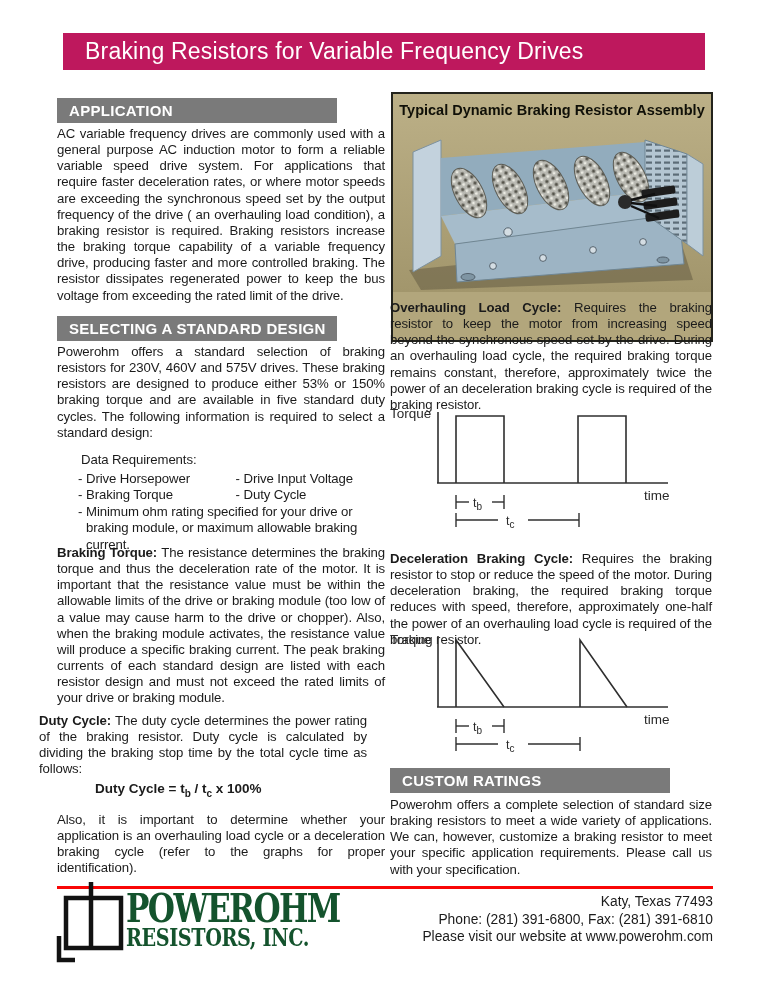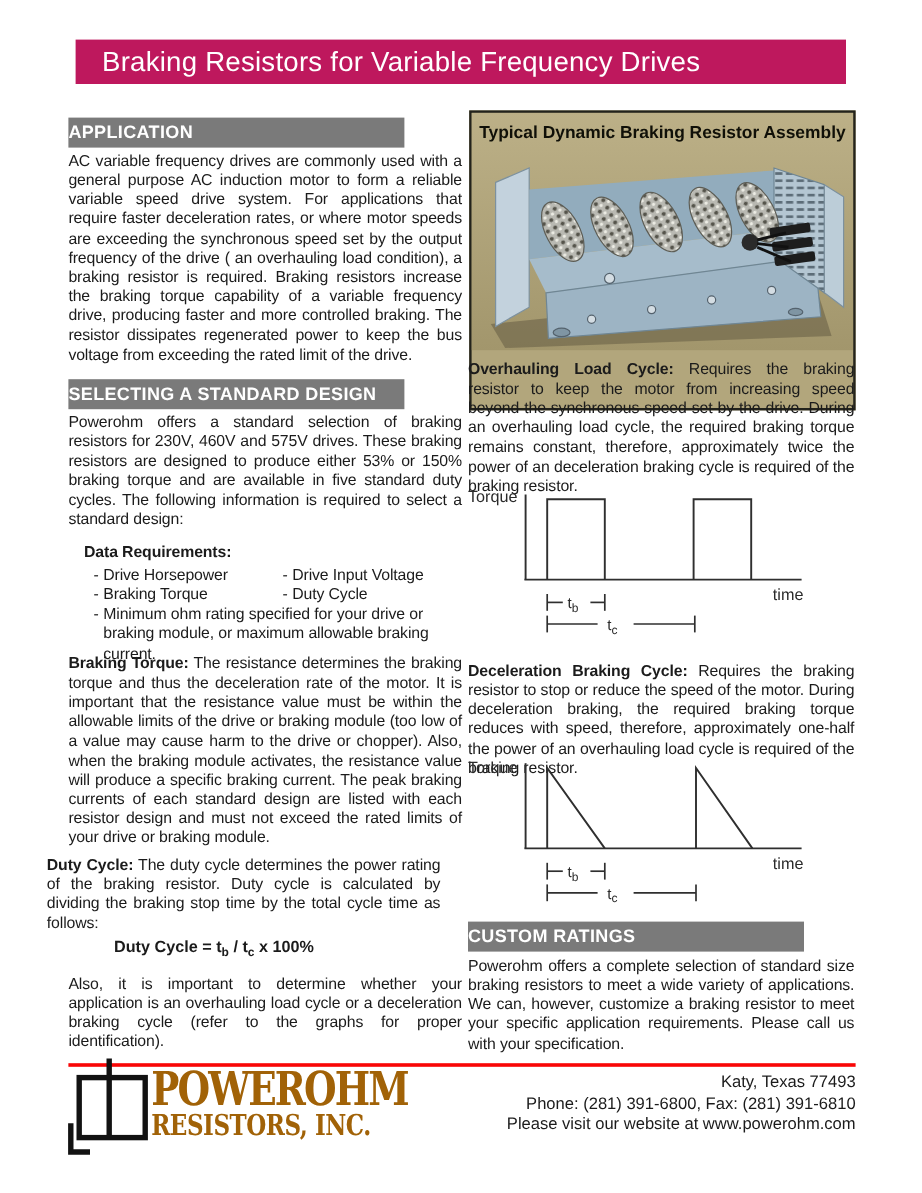--- a/index.html
+++ b/index.html
@@ -9,54 +9,54 @@
   }
   
   .title-bar{
     position:absolute;left:63px;top:33px;width:642px;height:37px;
     background:#be185d;color:#ffffff;font-size:23px;line-height:37px;
     padding-left:22px;box-sizing:border-box;letter-spacing:0.2px;
   }
   
   .sec-header{
     position:absolute;height:25px;width:280px;background:#7a7a7a;color:#ffffff;
-    font-weight:bold;font-size:15px;line-height:25px;
+    font-weight:bold;font-size:15px;line-height:25px;padding-left:12px;
     box-sizing:border-box;letter-spacing:0.3px;
   }
   
   .para{
     position:absolute;width:328px;font-size:13.2px;line-height:16.15px;
     text-align:justify;letter-spacing:-0.1px;color:#1b1b1b;
   }
   .para-r{width:322px;}
   .lead{font-weight:bold;}
   
   .datareq{position:absolute;left:70px;top:452px;width:315px;font-size:13.2px;line-height:16.5px;letter-spacing:-0.1px;}
-  .datareq-heading{font-weight:bold;margin-bottom:2px;}
+  .datareq-heading{font-weight:normal;margin-bottom:2px;margin-left:11px;}
   .dr-row{display:flex;}
   .dr-cell{display:flex;width:158px;}
   .dr-cell.wide{width:300px;}
   .dr-dash{width:16px;padding-left:8px;box-sizing:border-box;}
   .dr-text{flex:1;}
   
   .formula{position:absolute;left:95px;top:781px;font-size:13.5px;font-weight:bold;letter-spacing:0;}
   .formula sub{font-size:10px;vertical-align:-4px;font-weight:bold;}
   
   .photo{
     position:absolute;left:391px;top:92px;width:322px;height:250px;
     border:2px solid #23231c;box-sizing:border-box;background:#b2a67c;
   }
   .photo svg{display:block;}
   
   .graph{position:absolute;}
   .graph text{font-family:"Liberation Sans","DejaVu Sans",sans-serif;fill:#2a2a2a;}
   
   .footer-rule{position:absolute;left:57px;top:886px;width:656px;height:3px;background:#f90606;}
   .logo-mark{position:absolute;left:55px;top:880px;}
-  .logo-text{position:absolute;left:126px;top:890px;color:#a16207;}
+  .logo-text{position:absolute;left:126px;top:890px;color:#14532d;}
   .logo-name{
     display:inline-block;font-family:"DejaVu Serif","Liberation Serif",serif;
     font-weight:bold;font-size:39px;line-height:36px;letter-spacing:-2px;
     transform:scaleX(0.80);transform-origin:left center;white-space:nowrap;
   }
   .logo-sub{
     display:block;font-family:"DejaVu Serif","Liberation Serif",serif;
     font-weight:bold;font-size:24px;line-height:24px;letter-spacing:-0.5px;
     transform:scaleX(0.80);transform-origin:left center;white-space:nowrap;
   }

